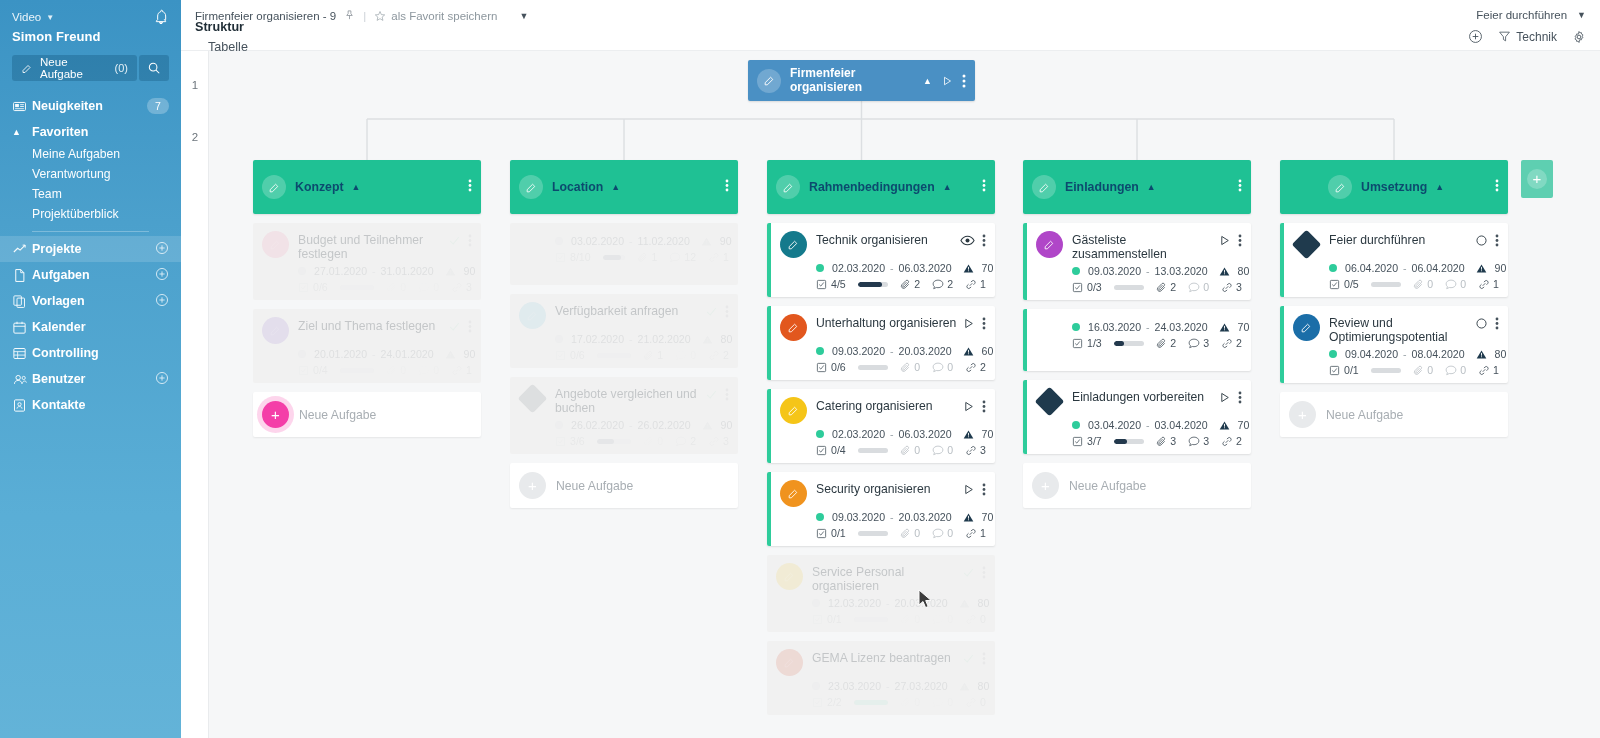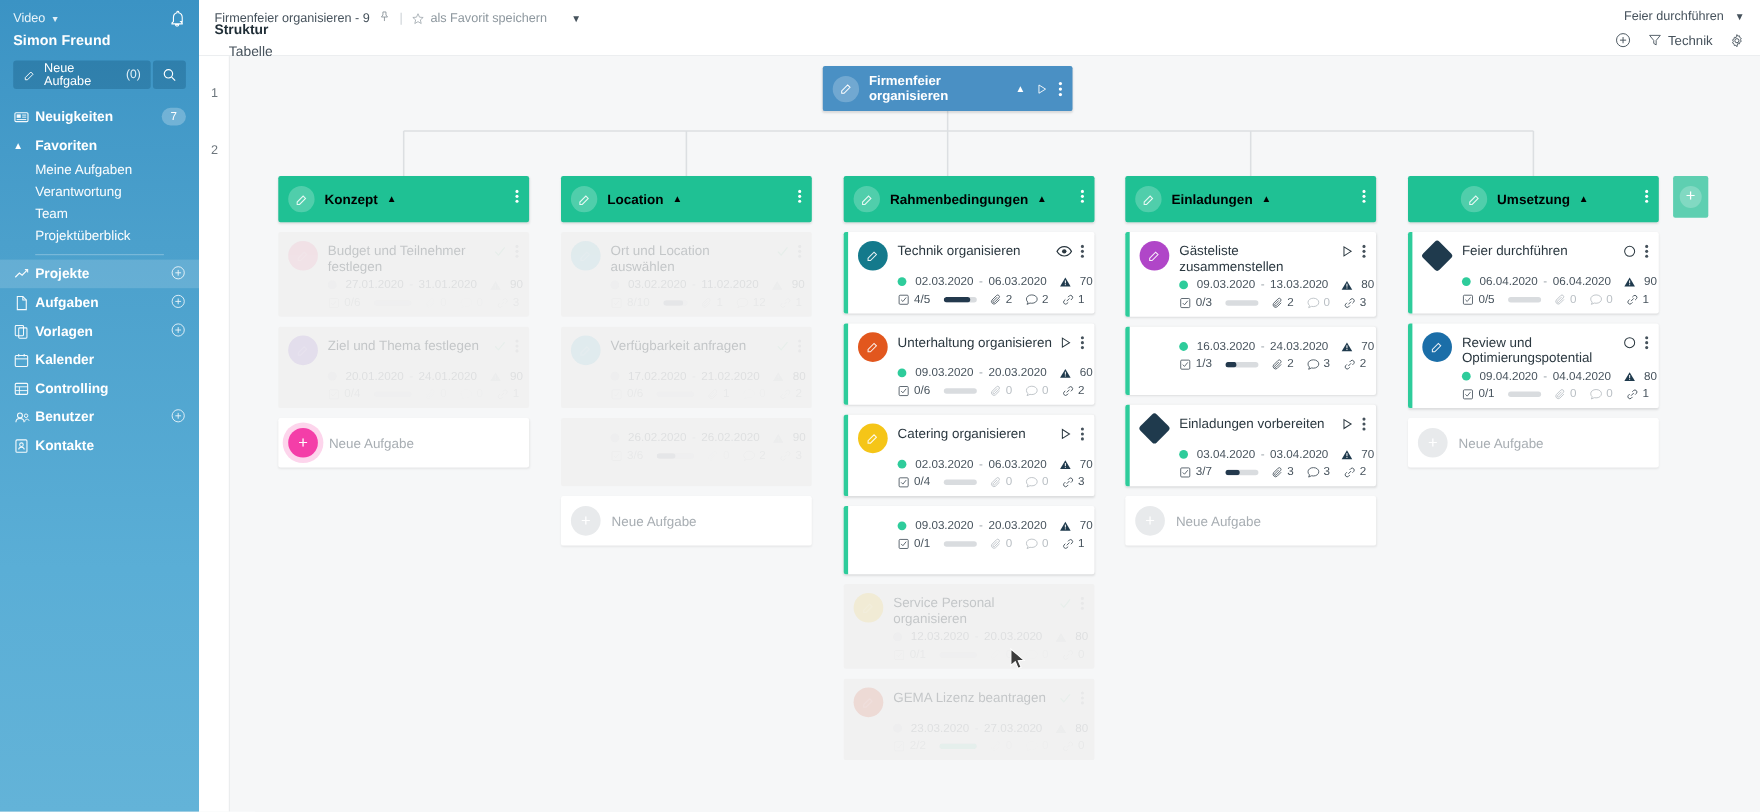--- a/index.html
+++ b/index.html
@@ -99,22 +99,22 @@
   }
   .rootnode .ttl { font-size:12px; font-weight:bold; line-height:13.5px; }
   .rootnode .acts { margin-left:auto; display:flex; align-items:center; gap:9px; }
 
   
   .conn { position:absolute; stroke:#dcdfe2; stroke-width:1.4; fill:none; }
 
   
   .col { position:absolute; top: 109px; width: 228px; }
   .col-head {
-    height: 42px; background:#1fc194; border-radius:2px; display:flex;
-    align-items:center; padding: 0 9px; color:#000000; box-shadow: 0 1px 2px rgba(0,0,0,.10);
+    height: 54px; background:#1fc194; border-radius:2px; display:flex;
+    align-items:center; padding: 0 9px; color:#0c4a6e; box-shadow: 0 1px 2px rgba(0,0,0,.10);
   }
   .col-head .ttl { font-size:12.3px; font-weight:bold; }
   .col-head .car { margin-left:8px; font-size:9px; }
   .col-head .dots { margin-left:auto; }
   .col-body { margin-top: 9px; }
 
   
   .card {
     background:#fff; border-radius:2px; margin-bottom: 9px;
     box-shadow: 0 1px 2px rgba(0,0,0,.10); padding: 8px 9px 7px 9px;
@@ -595,38 +595,20 @@
               <div class="ttl">Location</div>
               <div class="car">▲</div>
               <div class="dots"><svg width="4" height="13" viewBox="0 0 4 13">
                   <circle cx="2" cy="2" r="1.4" fill="#ffffff"></circle>
                   <circle cx="2" cy="6.5" r="1.4" fill="#ffffff"></circle>
                   <circle cx="2" cy="11" r="1.4" fill="#ffffff"></circle>
                 </svg></div>
             </div>
             <div class="col-body">
               <div class="card dim">
-                <div class="card-top">
-         <div class="av" style="background:#a8d5e2">
-                    <svg width="13" height="13" viewBox="0 0 24 24">
-                      <path d="M4 20h4l10-10-4-4L4 16v4z" fill="none" stroke="rgba(255,255,255,0.9)" stroke-width="1.8"></path>
-                    </svg>
-                  </div>
-         <div class="card-title">Ort und Location auswählen</div>
-         <div class="card-acts">
-            <svg width="13" height="13" viewBox="0 0 24 24">
-                      <polyline points="4,12.5 9.5,18.5 20,5.5" fill="none" stroke="#3fbf7f" stroke-width="2"></polyline>
-                    </svg>
-            <svg width="4" height="13" viewBox="0 0 4 13">
-                      <circle cx="2" cy="2" r="1.4" fill="#46525c"></circle>
-                      <circle cx="2" cy="6.5" r="1.4" fill="#46525c"></circle>
-                      <circle cx="2" cy="11" r="1.4" fill="#46525c"></circle>
-                    </svg>
-         </div>
-       </div>
        <div class="card-meta">
          <div class="meta-r1">
            <span class="dot gray"></span>
            <span>03.02.2020</span>
            <span class="dsep">-</span>
            <span>11.02.2020</span>
            <span class="warn">
                       <svg width="11" height="11" viewBox="0 0 24 24">
                         <polygon points="12,3 22.5,20.5 1.5,20.5" fill="#1f3a4d"></polygon>
                         <rect x="11" y="8.5" width="2" height="6" fill="#fff"></rect>
@@ -731,20 +713,34 @@
                         <path d="M9.5 13.5l5-5" stroke="#46525c" stroke-width="1.7" fill="none"></path>
                         <path d="M11.8 6.3l2.4-2.4a3.7 3.7 0 0 1 5.2 5.2l-2.4 2.4" fill="none" stroke="#46525c" stroke-width="1.7"></path>
                         <path d="M12.2 15.7l-2.4 2.4a3.7 3.7 0 0 1-5.2-5.2l2.4-2.4" fill="none" stroke="#46525c" stroke-width="1.7"></path>
                       </svg>
                       <span>2</span>
                     </span>
          </div>
        </div>
               </div>
               <div class="card dim">
+                <div class="card-top">
+         <div class="av diamond" style="background:#9aa0a6"></div>
+         <div class="card-title">Angebote vergleichen und buchen</div>
+         <div class="card-acts">
+            <svg width="13" height="13" viewBox="0 0 24 24">
+                      <polyline points="4,12.5 9.5,18.5 20,5.5" fill="none" stroke="#3fbf7f" stroke-width="2"></polyline>
+                    </svg>
+            <svg width="4" height="13" viewBox="0 0 4 13">
+                      <circle cx="2" cy="2" r="1.4" fill="#46525c"></circle>
+                      <circle cx="2" cy="6.5" r="1.4" fill="#46525c"></circle>
+                      <circle cx="2" cy="11" r="1.4" fill="#46525c"></circle>
+                    </svg>
+         </div>
+       </div>
        <div class="card-meta">
          <div class="meta-r1">
            <span class="dot gray"></span>
            <span>26.02.2020</span>
            <span class="dsep">-</span>
            <span>26.02.2020</span>
            <span class="warn">
                       <svg width="11" height="11" viewBox="0 0 24 24">
                         <polygon points="12,3 22.5,20.5 1.5,20.5" fill="#1f3a4d"></polygon>
                         <rect x="11" y="8.5" width="2" height="6" fill="#fff"></rect>
@@ -1012,20 +1008,38 @@
                         <path d="M11.8 6.3l2.4-2.4a3.7 3.7 0 0 1 5.2 5.2l-2.4 2.4" fill="none" stroke="#46525c" stroke-width="1.7"></path>
                         <path d="M12.2 15.7l-2.4 2.4a3.7 3.7 0 0 1-5.2-5.2l2.4-2.4" fill="none" stroke="#46525c" stroke-width="1.7"></path>
                       </svg>
                       <span>3</span>
                     </span>
          </div>
        </div>
               </div>
               <div class="card haslb">
                 <div class="leftbar"></div>
+                <div class="card-top">
+         <div class="av" style="background:#f0931e">
+                    <svg width="13" height="13" viewBox="0 0 24 24">
+                      <path d="M4 20h4l10-10-4-4L4 16v4z" fill="none" stroke="rgba(255,255,255,0.9)" stroke-width="1.8"></path>
+                    </svg>
+                  </div>
+         <div class="card-title">Security organisieren</div>
+         <div class="card-acts">
+            <svg width="13" height="13" viewBox="0 0 24 24">
+                      <polygon points="7,4.5 19,12 7,19.5" fill="none" stroke="#2b3840" stroke-width="1.7"></polygon>
+                    </svg>
+            <svg width="4" height="13" viewBox="0 0 4 13">
+                      <circle cx="2" cy="2" r="1.4" fill="#46525c"></circle>
+                      <circle cx="2" cy="6.5" r="1.4" fill="#46525c"></circle>
+                      <circle cx="2" cy="11" r="1.4" fill="#46525c"></circle>
+                    </svg>
+         </div>
+       </div>
        <div class="card-meta">
          <div class="meta-r1">
            <span class="dot "></span>
            <span>09.03.2020</span>
            <span class="dsep">-</span>
            <span>20.03.2020</span>
            <span class="warn">
                       <svg width="11" height="11" viewBox="0 0 24 24">
                         <polygon points="12,3 22.5,20.5 1.5,20.5" fill="#1f3a4d"></polygon>
                         <rect x="11" y="8.5" width="2" height="6" fill="#fff"></rect>
@@ -1512,21 +1526,21 @@
                       <circle cx="2" cy="6.5" r="1.4" fill="#46525c"></circle>
                       <circle cx="2" cy="11" r="1.4" fill="#46525c"></circle>
                     </svg>
          </div>
        </div>
        <div class="card-meta">
          <div class="meta-r1">
            <span class="dot "></span>
            <span>09.04.2020</span>
            <span class="dsep">-</span>
-           <span>04.04.2020</span>
+           <span>08.04.2020</span>
            <span class="warn">
                       <svg width="11" height="11" viewBox="0 0 24 24">
                         <polygon points="12,3 22.5,20.5 1.5,20.5" fill="#1f3a4d"></polygon>
                         <rect x="11" y="8.5" width="2" height="6" fill="#fff"></rect>
                         <rect x="11" y="16" width="2" height="2" fill="#fff"></rect>
                       </svg>
                     </span>
            <span class="pr">80</span>
          </div>
          <div class="meta-r2">

